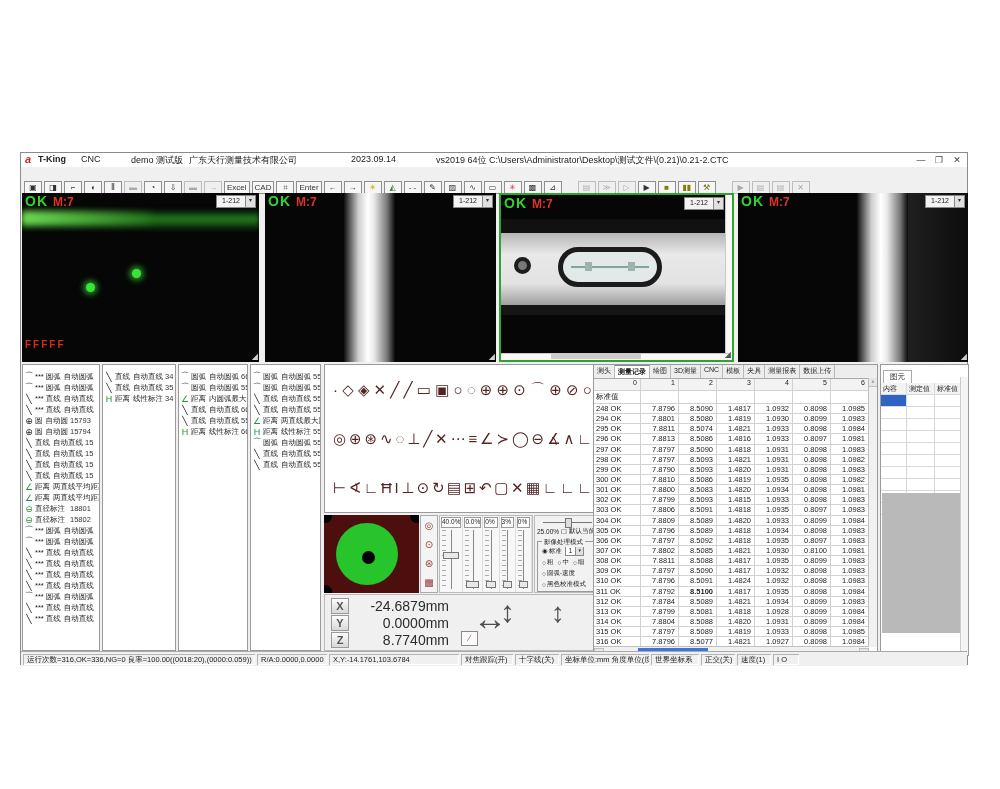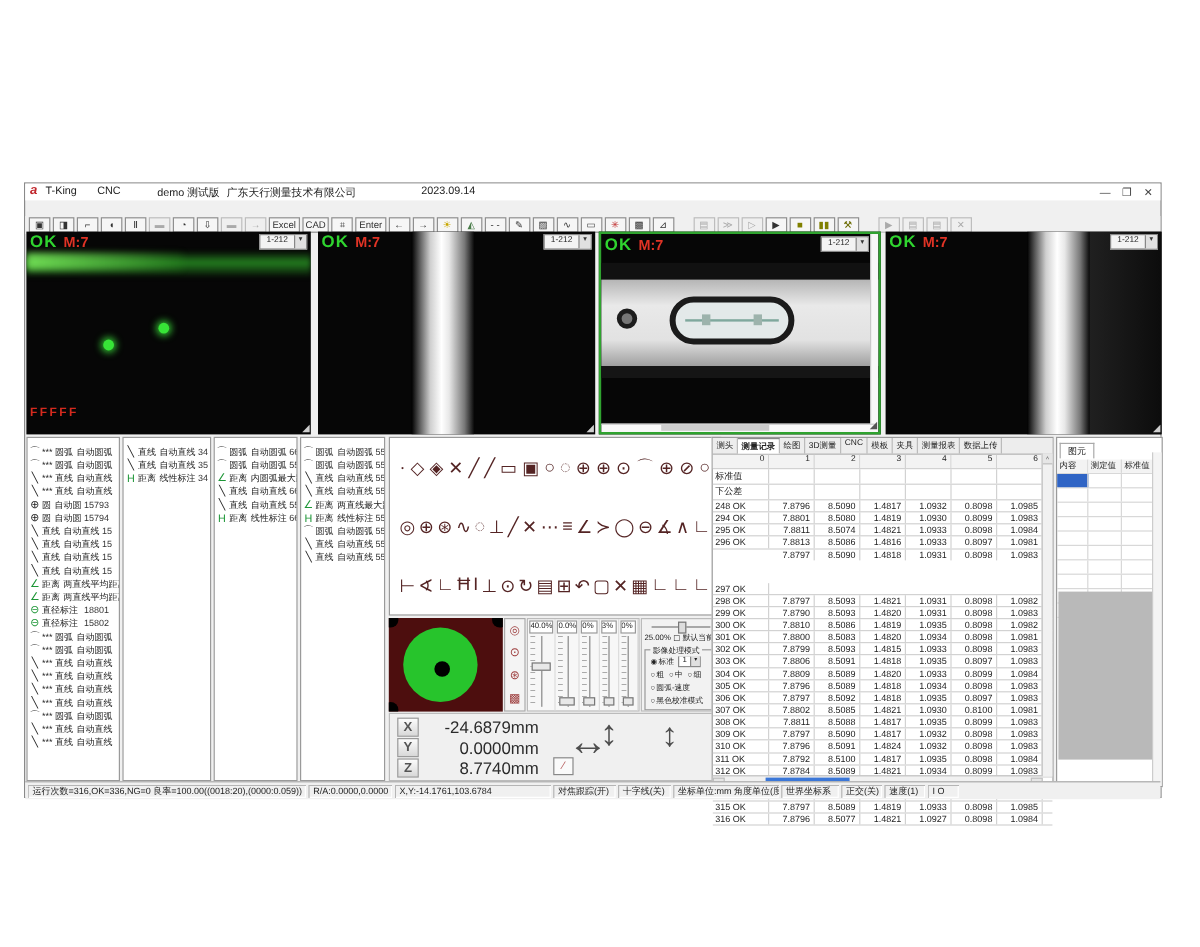--- a/index.html
+++ b/index.html
@@ -123,25 +123,26 @@
        white-space:nowrap;overflow:hidden;box-sizing:border-box;color:#1c1c1c;}
 </style>
 </head>
 <body>
 
 <div id="canvas">
   <div id="appwin" class="abs">
 
     <div id="titlebar" class="abs">
       <span style="left:4px;color:#c1272d;font-weight:bold;font-style:italic;font-size:11px;top:0;">a</span>
-      <span style="left:17px;">T-King</span>
+      <span style="left:17px;font-weight:bold;">T-King</span>
       <span style="left:60px;">CNC</span>
       <span style="left:110px;">demo 测试版</span>
       <span style="left:168px;">广东天行测量技术有限公司</span>
       <span style="left:330px;">2023.09.14</span>
+      <span style="left:415px;">vs2019 64位  C:\Users\Administrator\Desktop\测试文件\(0.21)\0.21-2.CTC</span>
       <span class="winctl" style="right:38px;">—</span>
       <span class="winctl" style="right:20px;">❐</span>
       <span class="winctl" style="right:2px;">✕</span>
     </div>
 
 
     <div id="toolbar" class="abs">
         <span class="tbtn">▣</span>
         <span class="tbtn">◨</span>
         <span class="tbtn">⌐</span>
@@ -671,29 +672,20 @@
           <div class="rrow">
             <span class="rcell c0" style="height: 12px; line-height: 12px;">标准值</span>
             <span class="rcell cv" style="height: 12px;"></span>
             <span class="rcell cv" style="height: 12px;"></span>
             <span class="rcell cv" style="height: 12px;"></span>
             <span class="rcell cv" style="height: 12px;"></span>
             <span class="rcell cv" style="height: 12px;"></span>
             <span class="rcell cv" style="height: 12px;"></span>
           </div>
           <div class="rrow">
-            <span class="rcell c0" style="height: 12px; line-height: 12px;">下公差</span>
-            <span class="rcell cv" style="height: 12px;"></span>
-            <span class="rcell cv" style="height: 12px;"></span>
-            <span class="rcell cv" style="height: 12px;"></span>
-            <span class="rcell cv" style="height: 12px;"></span>
-            <span class="rcell cv" style="height: 12px;"></span>
-            <span class="rcell cv" style="height: 12px;"></span>
-          </div>
-          <div class="rrow">
             <span class="rcell c0" style="height: 9.15px; line-height: 9.15px;">248  OK</span>
             <span class="rcell cv" style="height: 9.15px; line-height: 9.15px;">7.8796</span>
             <span class="rcell cv" style="height: 9.15px; line-height: 9.15px;">8.5090</span>
             <span class="rcell cv" style="height: 9.15px; line-height: 9.15px;">1.4817</span>
             <span class="rcell cv" style="height: 9.15px; line-height: 9.15px;">1.0932</span>
             <span class="rcell cv" style="height: 9.15px; line-height: 9.15px;">0.8098</span>
             <span class="rcell cv" style="height: 9.15px; line-height: 9.15px;">1.0985</span>
           </div>
           <div class="rrow">
             <span class="rcell c0" style="height: 9.15px; line-height: 9.15px;">294  OK</span>
@@ -716,21 +708,21 @@
           <div class="rrow">
             <span class="rcell c0" style="height: 9.15px; line-height: 9.15px;">296  OK</span>
             <span class="rcell cv" style="height: 9.15px; line-height: 9.15px;">7.8813</span>
             <span class="rcell cv" style="height: 9.15px; line-height: 9.15px;">8.5086</span>
             <span class="rcell cv" style="height: 9.15px; line-height: 9.15px;">1.4816</span>
             <span class="rcell cv" style="height: 9.15px; line-height: 9.15px;">1.0933</span>
             <span class="rcell cv" style="height: 9.15px; line-height: 9.15px;">0.8097</span>
             <span class="rcell cv" style="height: 9.15px; line-height: 9.15px;">1.0981</span>
           </div>
           <div class="rrow">
-            <span class="rcell c0" style="height: 9.15px; line-height: 9.15px; margin-top: 28px;">297  OK</span>
+            <span class="rcell c0" style="height: 9.15px; line-height: 9.15px;">297  OK</span>
             <span class="rcell cv" style="height: 9.15px; line-height: 9.15px;">7.8797</span>
             <span class="rcell cv" style="height: 9.15px; line-height: 9.15px;">8.5090</span>
             <span class="rcell cv" style="height: 9.15px; line-height: 9.15px;">1.4818</span>
             <span class="rcell cv" style="height: 9.15px; line-height: 9.15px;">1.0931</span>
             <span class="rcell cv" style="height: 9.15px; line-height: 9.15px;">0.8098</span>
             <span class="rcell cv" style="height: 9.15px; line-height: 9.15px;">1.0983</span>
           </div>
           <div class="rrow">
             <span class="rcell c0" style="height: 9.15px; line-height: 9.15px;">298  OK</span>
             <span class="rcell cv" style="height: 9.15px; line-height: 9.15px;">7.8797</span>
@@ -844,21 +836,21 @@
             <span class="rcell cv" style="height: 9.15px; line-height: 9.15px;">7.8796</span>
             <span class="rcell cv" style="height: 9.15px; line-height: 9.15px;">8.5091</span>
             <span class="rcell cv" style="height: 9.15px; line-height: 9.15px;">1.4824</span>
             <span class="rcell cv" style="height: 9.15px; line-height: 9.15px;">1.0932</span>
             <span class="rcell cv" style="height: 9.15px; line-height: 9.15px;">0.8098</span>
             <span class="rcell cv" style="height: 9.15px; line-height: 9.15px;">1.0983</span>
           </div>
           <div class="rrow">
             <span class="rcell c0" style="height: 9.15px; line-height: 9.15px;">311  OK</span>
             <span class="rcell cv" style="height: 9.15px; line-height: 9.15px;">7.8792</span>
-            <span class="rcell cv" style="height: 9.15px; line-height: 9.15px;">8.5100</span>
+            <span class="rcell cv" style="height: 9.15px; line-height: 9.15px; font-weight: bold;">8.5100</span>
             <span class="rcell cv" style="height: 9.15px; line-height: 9.15px;">1.4817</span>
             <span class="rcell cv" style="height: 9.15px; line-height: 9.15px;">1.0935</span>
             <span class="rcell cv" style="height: 9.15px; line-height: 9.15px;">0.8098</span>
             <span class="rcell cv" style="height: 9.15px; line-height: 9.15px;">1.0984</span>
           </div>
           <div class="rrow">
             <span class="rcell c0" style="height: 9.15px; line-height: 9.15px;">312  OK</span>
             <span class="rcell cv" style="height: 9.15px; line-height: 9.15px;">7.8784</span>
             <span class="rcell cv" style="height: 9.15px; line-height: 9.15px;">8.5089</span>
             <span class="rcell cv" style="height: 9.15px; line-height: 9.15px;">1.4821</span>

